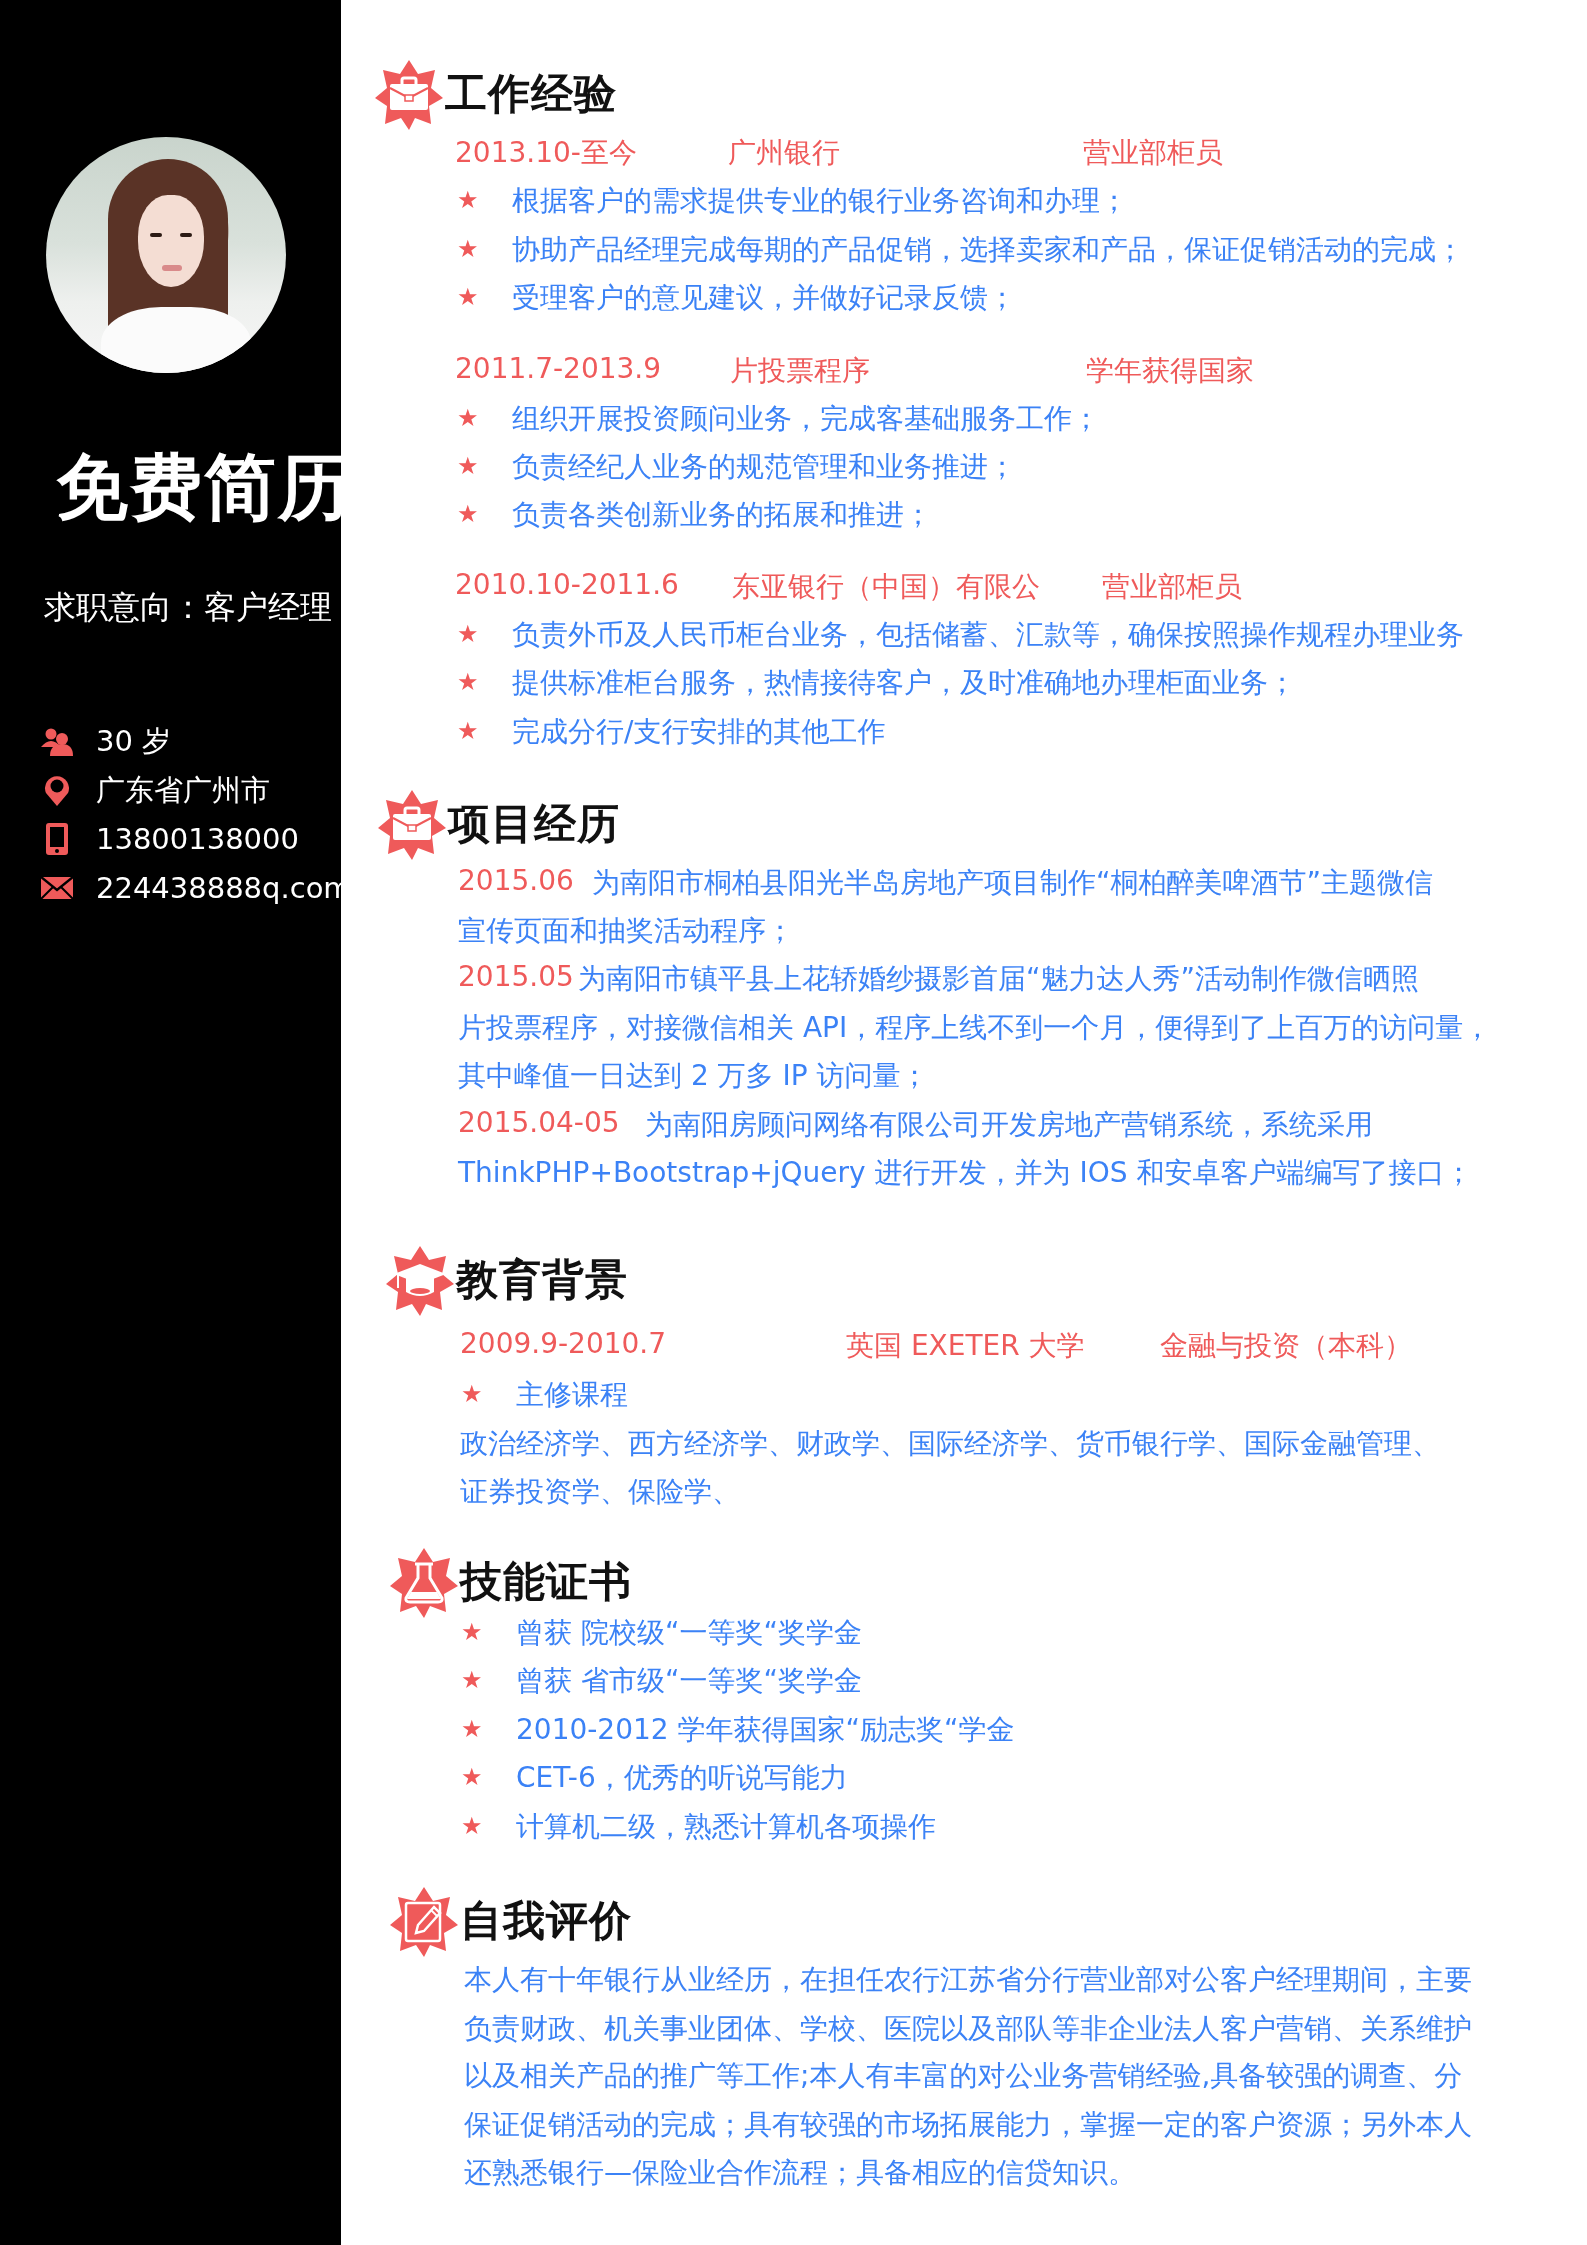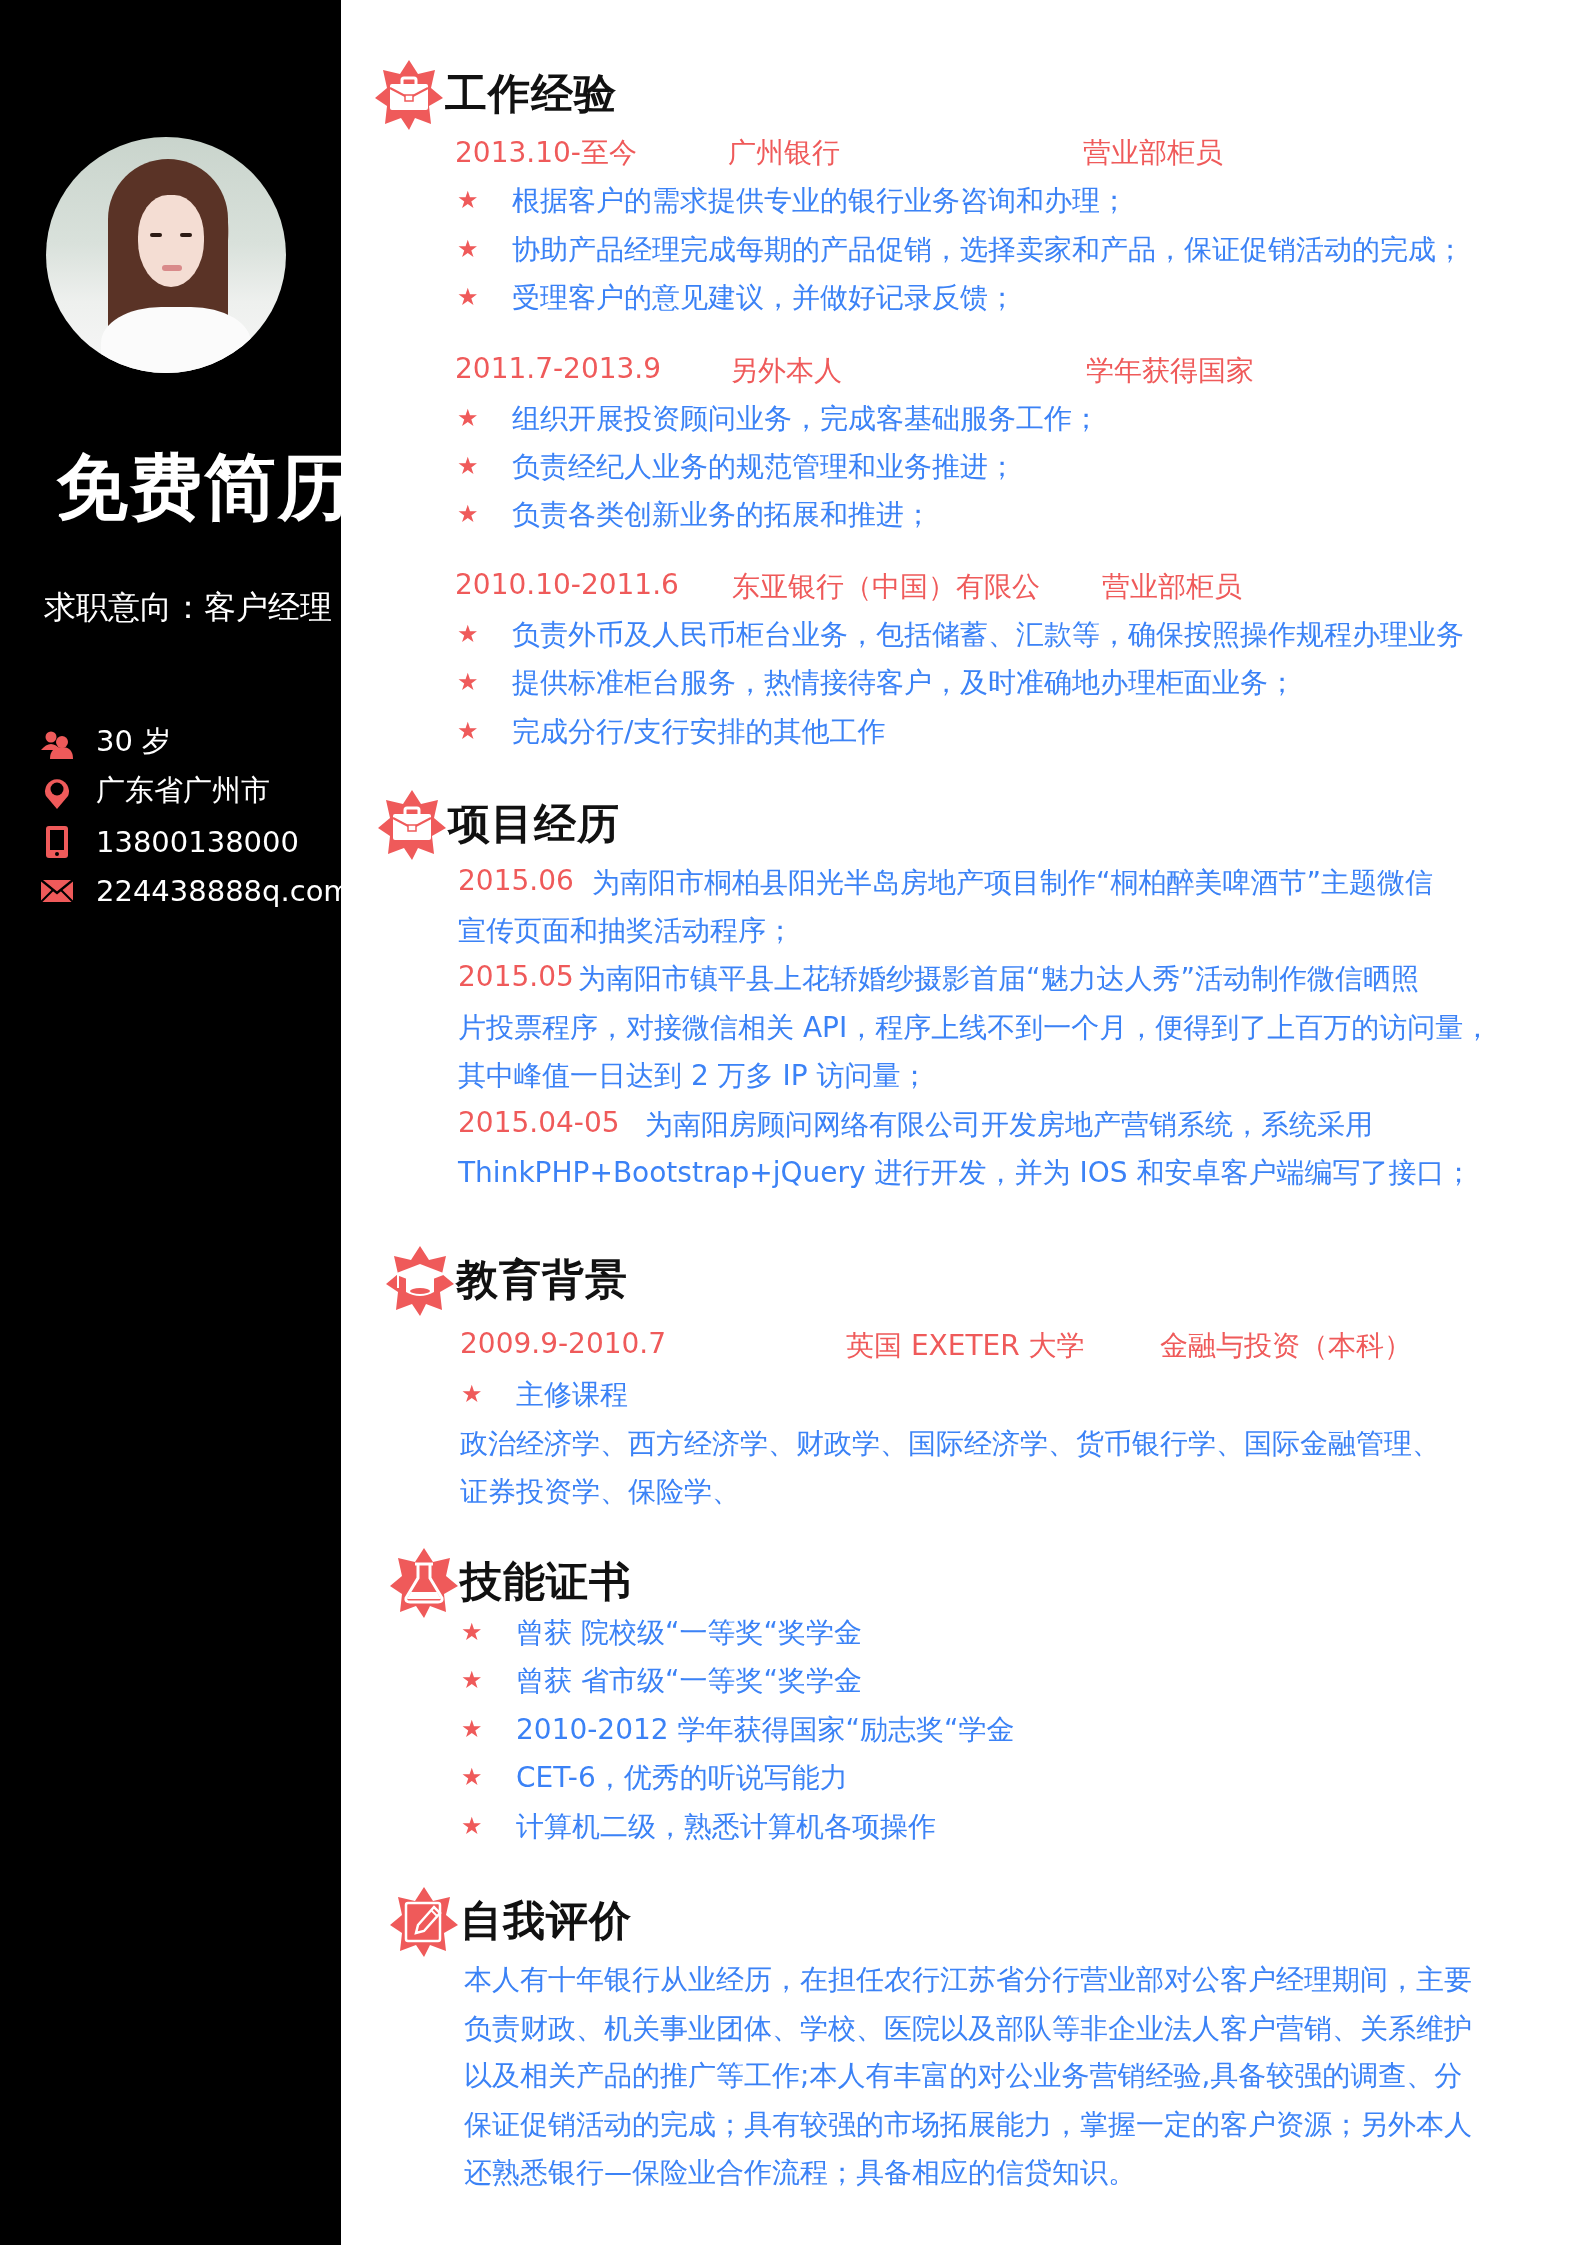--- a/index.html
+++ b/index.html
@@ -14,21 +14,21 @@
                 linear-gradient(180deg, #c9d4cc 0%, #d9e1db 45%, #eef0ee 70%, #f7f7f7 100%); }
   .avatar .hair { position: absolute; left: 62px; top: 22px; width: 120px; height: 200px; border-radius: 60px 60px 20px 20px; background: #5a3326; }
   .avatar .face { position: absolute; left: 92px; top: 58px; width: 66px; height: 92px; border-radius: 45% 45% 50% 50%; background: #f4ddd3; }
   .avatar .eye { position: absolute; top: 96px; width: 12px; height: 4px; border-radius: 3px; background: #2b1a14; }
   .avatar .eye.l { left: 104px; } .avatar .eye.r { left: 134px; }
   .avatar .lips { position: absolute; left: 116px; top: 128px; width: 20px; height: 6px; border-radius: 4px; background: #d98a8a; }
   .avatar .dress { position: absolute; left: 55px; top: 170px; width: 150px; height: 90px; border-radius: 40% 40% 0 0; background: #fbfbfb; }
 
   .name-title { position: absolute; left: 56px; top: 440px; font-size: 72px; font-weight: bold; color: #ffffff; letter-spacing: 2px; white-space: nowrap; }
   .job-intent { position: absolute; left: 44px; top: 586px; font-size: 32px; color: #ffffff; white-space: nowrap; }
-  .contact { position: absolute; left: 40px; height: 40px; display: flex; align-items: flex-end; }
+  .contact { position: absolute; left: 40px; height: 40px; display: flex; align-items: center; }
   .contact .ic { width: 34px; height: 34px; display: flex; align-items: center; justify-content: center; margin-right: 22px; }
   .contact .txt { font-size: 29px; color: #ffffff; white-space: nowrap; }
 
   
   .sec-head { position: absolute; display: flex; align-items: center; }
   .badge { width: 72px; height: 72px; position: relative; }
   .badge svg { position: absolute; left: 0; top: 0; }
   .sec-title { font-size: 42px; font-weight: bold; color: #111111; letter-spacing: 1px; white-space: nowrap; }
 
   .row { position: absolute; font-size: 28px; white-space: nowrap; }
@@ -111,21 +111,21 @@
 <div class="row red" style="left:728px; top:134px">广州银行</div>
 <div class="row red" style="left:1083px; top:134px">营业部柜员</div>
 <span class="bullet" style="left:457px; top:186px">★</span>
 <div class="txt-line" style="left:512px; top:182px">根据客户的需求提供专业的银行业务咨询和办理；</div>
 <span class="bullet" style="left:457px; top:235px">★</span>
 <div class="txt-line" style="left:512px; top:231px">协助产品经理完成每期的产品促销，选择卖家和产品，保证促销活动的完成；</div>
 <span class="bullet" style="left:457px; top:283px">★</span>
 <div class="txt-line" style="left:512px; top:279px">受理客户的意见建议，并做好记录反馈；</div>
 
 <div class="row red" style="left:455px; top:352px">2011.7-2013.9</div>
-<div class="row red" style="left:730px; top:352px">另外本人</div>
+<div class="row red" style="left:730px; top:352px">片投票程序</div>
 <div class="row red" style="left:1086px; top:352px">学年获得国家</div>
 <span class="bullet" style="left:457px; top:404px">★</span>
 <div class="txt-line" style="left:512px; top:400px">组织开展投资顾问业务，完成客基础服务工作；</div>
 <span class="bullet" style="left:457px; top:452px">★</span>
 <div class="txt-line" style="left:512px; top:448px">负责经纪人业务的规范管理和业务推进；</div>
 <span class="bullet" style="left:457px; top:500px">★</span>
 <div class="txt-line" style="left:512px; top:496px">负责各类创新业务的拓展和推进；</div>
 
 <div class="row red" style="left:455px; top:568px">2010.10-2011.6</div>
 <div class="row red" style="left:732px; top:568px">东亚银行（中国）有限公</div>

